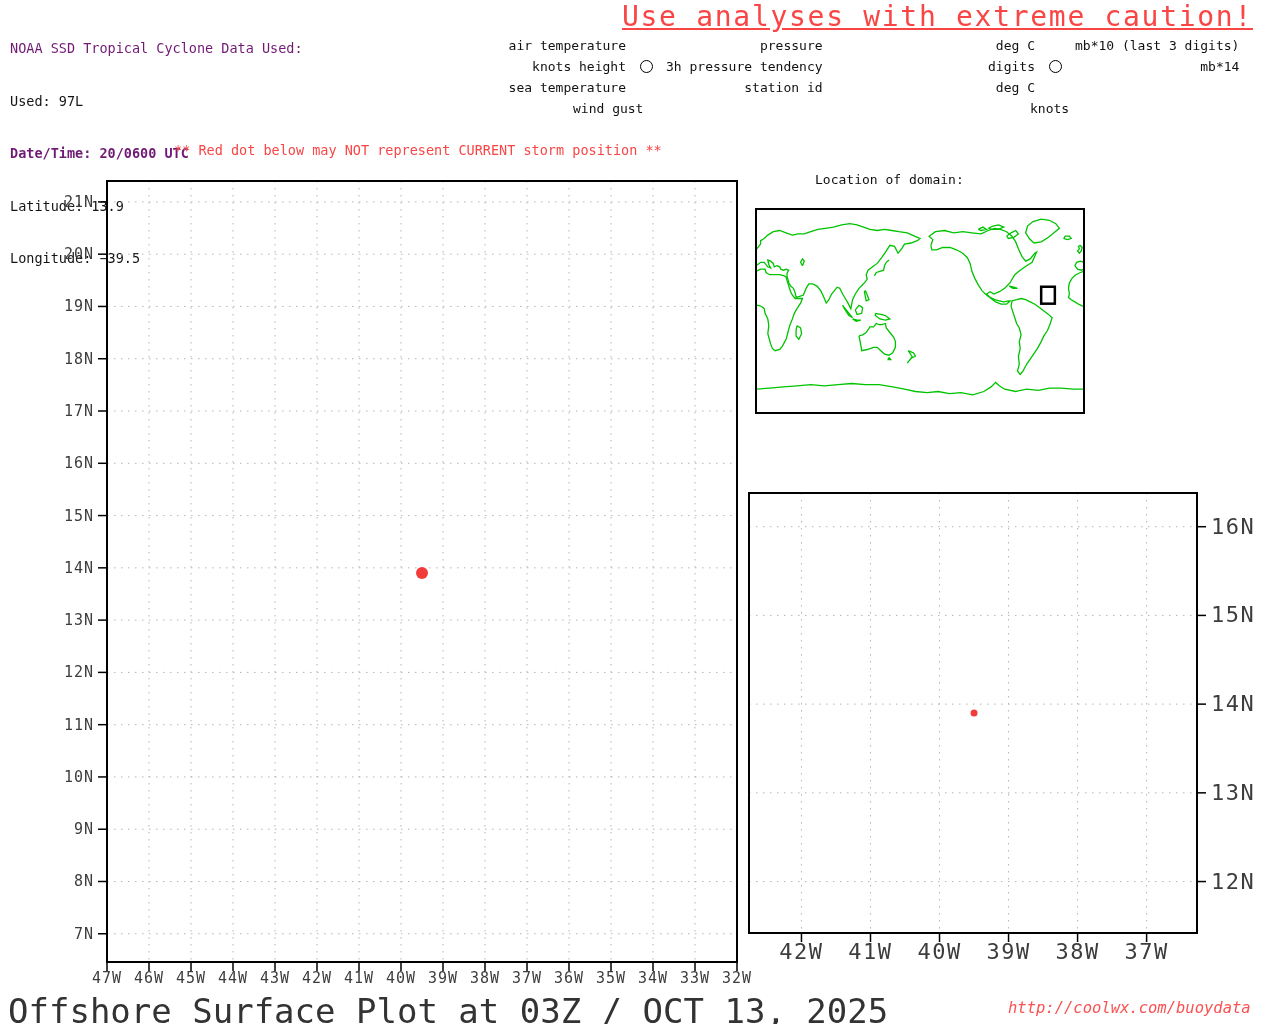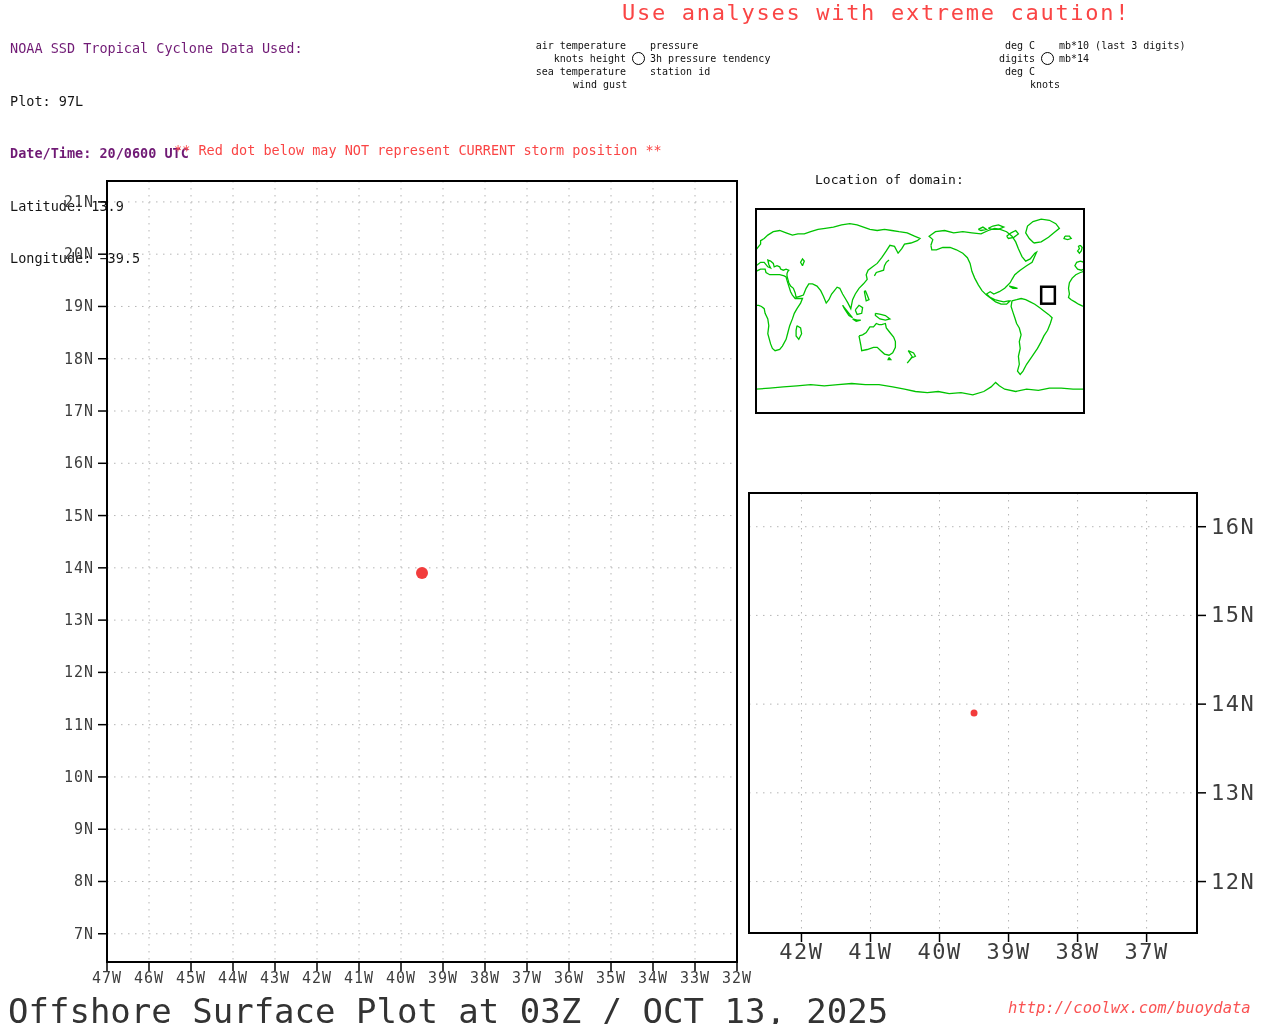--- a/index.html
+++ b/index.html
@@ -4,41 +4,41 @@
 <style>
   html,body{margin:0;padding:0;}
   body{
     width:1280px;height:1024px;position:relative;overflow:hidden;background:#ffffff;
     font-family:"DejaVu Sans Mono", monospace;
   }
   .abs{position:absolute;}
   .hdr{left:10px;top:5px;font-size:13.5px;line-height:17.5px;color:#151515;white-space:pre;}
   .red{color:#701a75;}
   .b{font-weight:bold;}
-  .warn-top{left:622px;top:0px;font-size:22px;letter-spacing:1.7px;color:#fa4545;white-space:nowrap;}
+  .warn-top{left:622px;top:0px;font-size:28px;letter-spacing:1.7px;color:#fa4545;white-space:nowrap;text-decoration:underline;}
   .warn-storm{left:174px;top:142px;font-size:13.5px;color:#fa4545;white-space:nowrap;}
-  .legend{display:grid;font-size:10px;line-height:13px;color:#111;}
+  .legend{display:grid;font-size:13px;line-height:13px;color:#111;gap:8px;}
   .legend .lcol{text-align:right;white-space:nowrap;}
-  .legend .rcol{text-align:left;white-space:nowrap;}
+  .legend .rcol{text-align:right;white-space:nowrap;}
   .circwrap{display:flex;align-items:center;justify-content:center;}
   .circ{width:11px;height:11px;border:1.5px solid #000;border-radius:50%;box-sizing:content-box;background:#fff;}
   .lg-center{left:500px;top:39px;grid-template-columns:126px 24px auto;}
   .lg-units{left:935px;top:39px;grid-template-columns:100px 24px auto;}
   .row4{grid-column:1 / 4;white-space:nowrap;}
   .map-title{left:815px;top:172px;font-size:13px;color:#111;white-space:nowrap;text-align:right;}
   .footer-title{left:8px;top:991px;font-size:34px;color:#333;white-space:nowrap;}
   .footer-url{left:1008px;top:999px;font-size:15.5px;color:#fa5252;white-space:nowrap;font-style:italic;}
   svg#plots{position:absolute;left:0;top:0;}
 </style>
 </head>
 <body>
 
 <div class="abs hdr">
   <div class="red">NOAA SSD Tropical Cyclone Data Used:</div>
-  <div>Plot: 97L</div>
+  <div>Used: 97L</div>
   <div class="red b">Date/Time: 20/0600 UTC</div>
   <div>Latitude: 13.9</div>
   <div>Longitude: −39.5</div>
 </div>
 
 <div class="abs warn-top">Use analyses with extreme caution!</div>
 
 <div class="abs legend lg-center">
   <div class="lcol">air temperature</div>
   <div></div>

